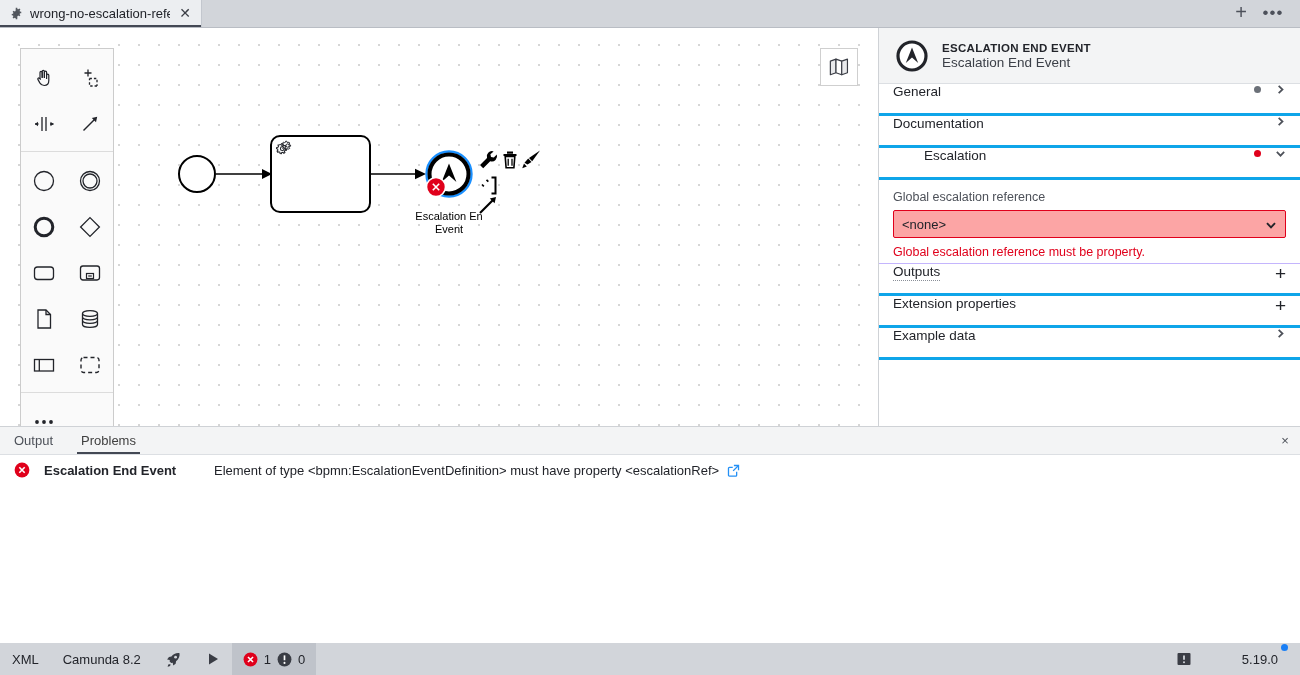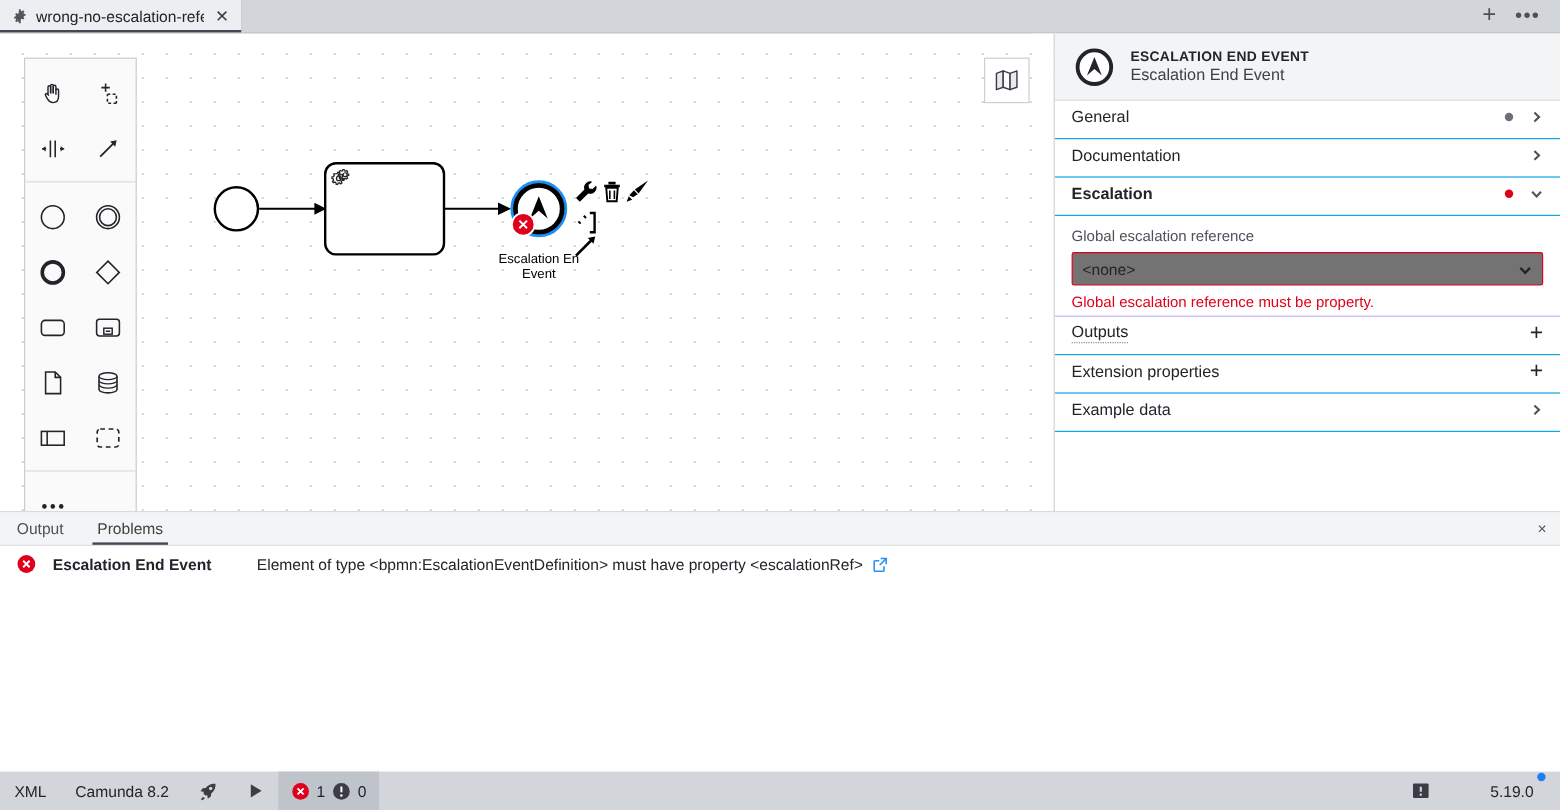--- a/index.html
+++ b/index.html
@@ -120,43 +120,43 @@
     background: #f3f4f5;
     border-bottom: 1px solid #dcdfe3;
   }
   .props-header-text { display: flex; flex-direction: column; gap: 1px; }
   .props-type {
     font-size: 11.5px; font-weight: bold; letter-spacing: .3px; color: #22242a;
   }
   .props-name { font-size: 13.5px; color: #3c4048; }
 
   .group-head {
-    height: 32px; display: flex; align-items: center;
+    height: 32px; display: flex; align-items: flex-start;
     padding: 0 14px 4px 14px;
-    border-bottom: 1px solid #0ea5e9;
+    border-bottom: 3px solid #0ea5e9;
     position: relative;
   }
   .group-title { font-size: 13.5px; color: #22242a; }
-  .group-title.bold { font-weight: bold; }
+  .group-title.bold { font-weight: normal; margin-left: 31px; }
   .group-title.dotted {
     border-bottom: 1px dotted #8a8f98; padding-bottom: 1px;
   }
   .group-right {
     margin-left: auto; display: flex; align-items: center; gap: 14px;
   }
   .dot { width: 7px; height: 7px; border-radius: 50%; display: block; }
   .chev { width: 11px; height: 11px; display: block; color: #4d5159; }
   .plus-ico { font-size: 19px; line-height: 1; color: #22242a; font-weight: 300; }
 
   .group-body { padding: 10px 14px 4px 14px; border-bottom: 1px solid #c4b5fd; }
   .field-label { font-size: 12.5px; color: #4d5159; margin-bottom: 6px; }
   .select-wrap { position: relative; }
   select.prop-select {
     width: 100%; height: 28px;
-    background: #737373;
+    background: #fca5a5;
     border: 1px solid #e0001b;
     border-radius: 2px;
     font-size: 13px; font-family: "Liberation Sans", sans-serif;
     color: #22242a;
     padding: 0 26px 0 8px;
     -webkit-appearance: none; appearance: none;
     outline: none;
   }
   .select-chev {
     position: absolute; right: 9px; top: 9px; pointer-events: none; color: #22242a;

